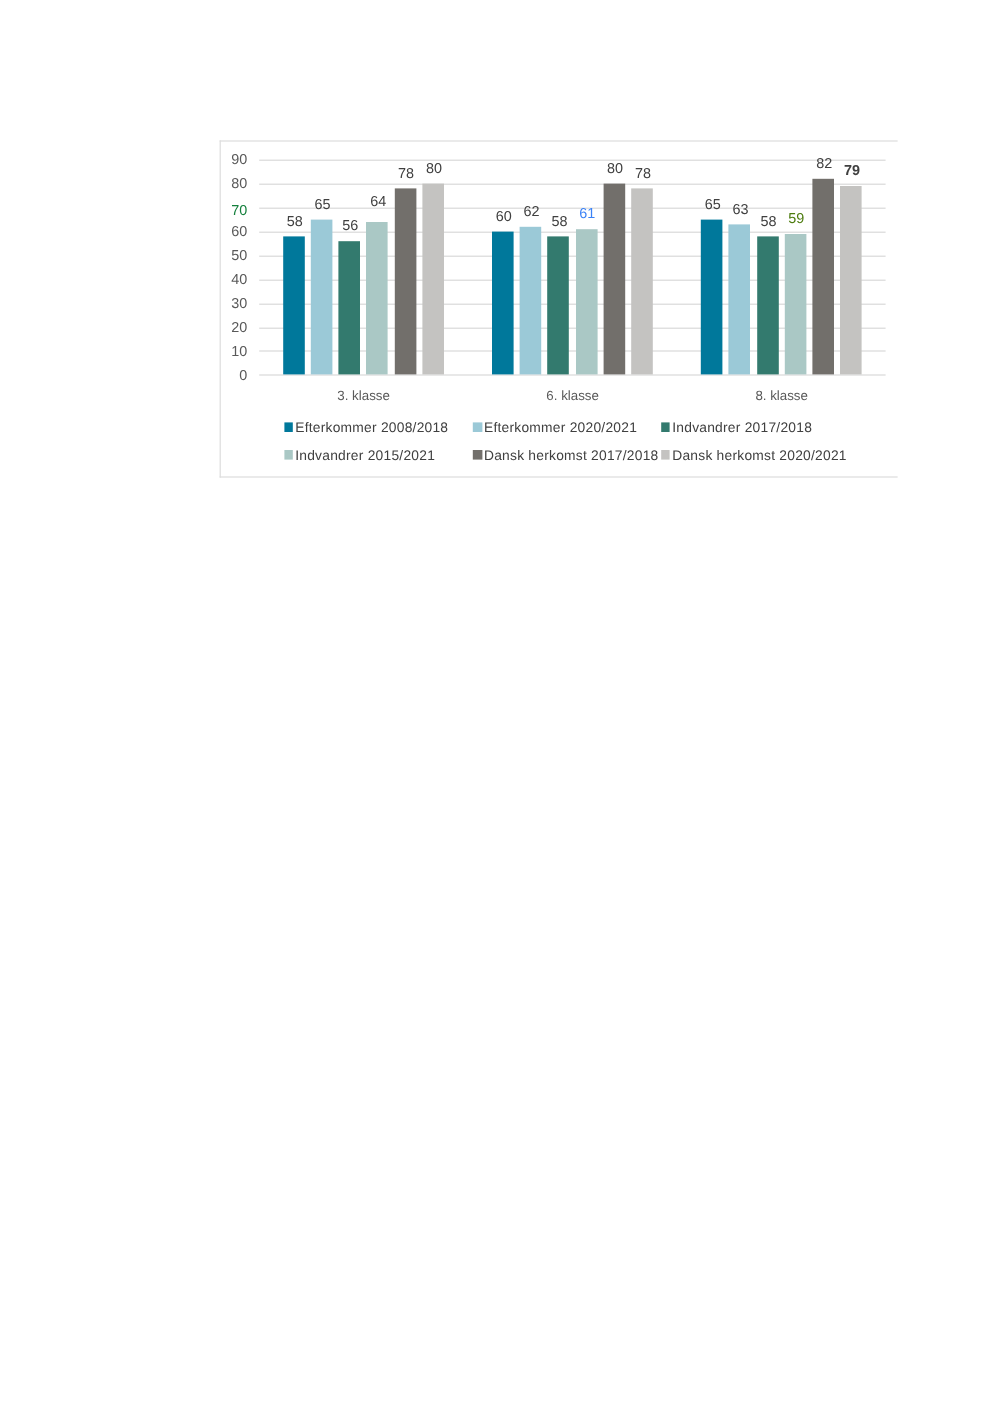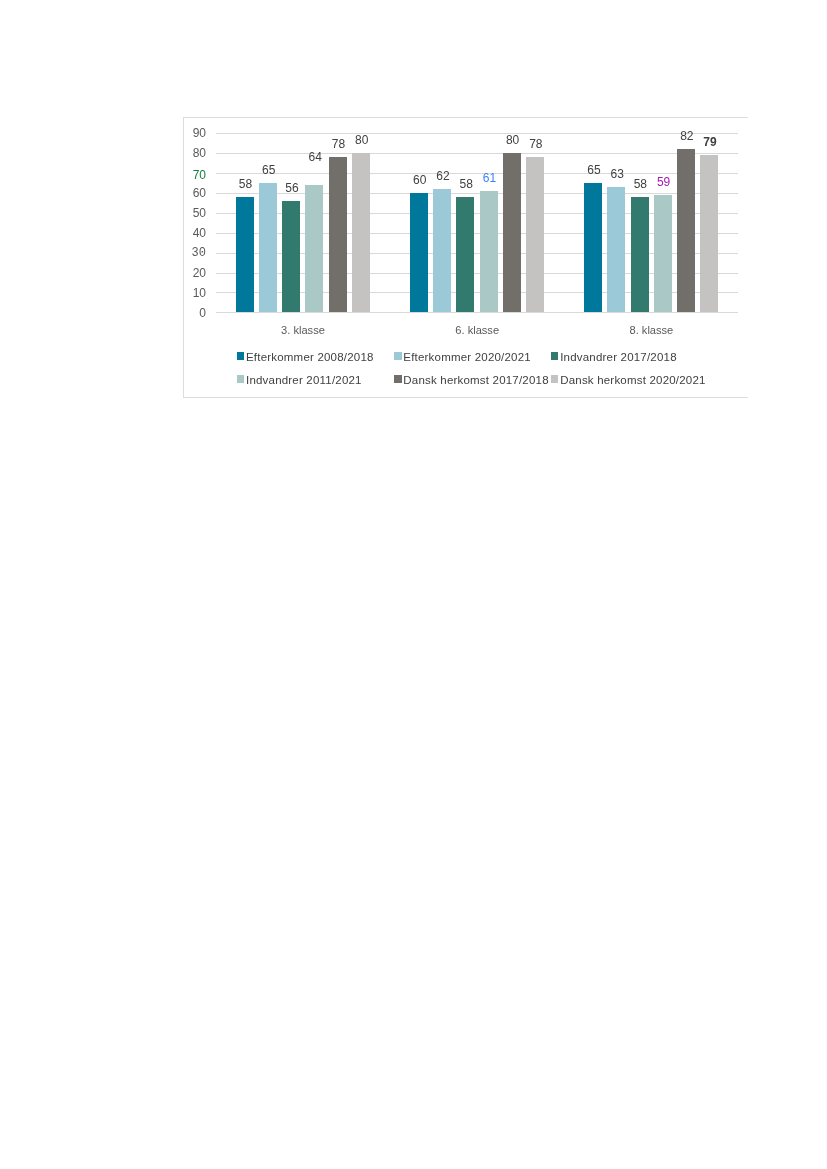--- a/index.html
+++ b/index.html
@@ -52,21 +52,21 @@
 </head>
 <body>
 
 <div class="page">
   <div class="chart-frame">
 
     <div class="yticks-col" id="yticks">
       <div class="ytick" style="top: 173.5px; color: rgb(89, 89, 89);">0</div>
       <div class="ytick" style="top: 153.57px; color: rgb(89, 89, 89);">10</div>
       <div class="ytick" style="top: 133.63px; color: rgb(89, 89, 89);">20</div>
-      <div class="ytick" style="top: 113.7px; color: rgb(89, 89, 89); font-family: Liberation Mono, monospace;">30</div>
+      <div class="ytick" style="top: 113.7px; color: rgb(89, 89, 89);">30</div>
       <div class="ytick" style="top: 93.77px; color: rgb(89, 89, 89);">40</div>
       <div class="ytick" style="top: 73.83px; color: rgb(89, 89, 89);">50</div>
       <div class="ytick" style="top: 53.9px; color: rgb(89, 89, 89);">60</div>
       <div class="ytick" style="top: 36px; color: #15803d;">70</div>
       <div class="ytick" style="top: 14.03px; color: rgb(89, 89, 89);">80</div>
       <div class="ytick" style="top: -5.9px; color: rgb(89, 89, 89);">90</div>
     </div>
 
     <div class="plot" id="plot">
       <div class="axisline" style="top: 179.4px; background: rgb(217, 217, 217);"></div>
@@ -80,21 +80,21 @@
       <div class="gridline" style="top: 19.93px; background: rgb(217, 217, 217);"></div>
       <div class="gridline" style="top: 0px; background: rgb(217, 217, 217);"></div>
       <div class="group" style="left:0px;width:174.2px">
         <div class="bar" style="left:20.2px;width:18.1px;height:115.61px;background:#00789B"></div>
         <div class="barlabel" style="left: 13px; width: 34.1px; bottom: 122.81px; color: rgb(64, 64, 64);">58</div>
         <div class="bar" style="left:43.42px;width:18.1px;height:129.57px;background:#9BC9D7"></div>
         <div class="barlabel" style="left: 36.22px; width: 34.1px; bottom: 136.77px; color: rgb(64, 64, 64);">65</div>
         <div class="bar" style="left:66.64px;width:18.1px;height:111.63px;background:#337A6E"></div>
         <div class="barlabel" style="left: 59.44px; width: 34.1px; bottom: 118.83px; color: rgb(64, 64, 64);">56</div>
         <div class="bar" style="left:89.86px;width:18.1px;height:127.57px;background:#AAC8C5"></div>
-        <div class="barlabel" style="left: 82.66px; width: 34.1px; bottom: 149px; color: rgb(64, 64, 64);">64</div>
+        <div class="barlabel" style="left: 82.66px; width: 34.1px; bottom: 138px; color: rgb(64, 64, 64);">64</div>
         <div class="bar" style="left:113.08px;width:18.1px;height:155.48px;background:#726F6B"></div>
         <div class="barlabel" style="left: 105.88px; width: 34.1px; bottom: 162.68px; color: rgb(64, 64, 64);">78</div>
         <div class="bar" style="left:136.3px;width:18.1px;height:159.47px;background:#C4C3C1"></div>
         <div class="barlabel" style="left: 129.1px; width: 34.1px; bottom: 166.67px; color: rgb(64, 64, 64);">80</div>
       </div>
       <div class="group" style="left:174.2px;width:174.2px">
         <div class="bar" style="left:20.2px;width:18.1px;height:119.6px;background:#00789B"></div>
         <div class="barlabel" style="left: 13px; width: 34.1px; bottom: 126.8px; color: rgb(64, 64, 64);">60</div>
         <div class="bar" style="left:43.42px;width:18.1px;height:123.59px;background:#9BC9D7"></div>
         <div class="barlabel" style="left: 36.22px; width: 34.1px; bottom: 130.79px; color: rgb(64, 64, 64);">62</div>
@@ -108,21 +108,21 @@
         <div class="barlabel" style="left: 129.1px; width: 34.1px; bottom: 162.68px; color: rgb(64, 64, 64);">78</div>
       </div>
       <div class="group" style="left:348.4px;width:174.2px">
         <div class="bar" style="left:20.2px;width:18.1px;height:129.57px;background:#00789B"></div>
         <div class="barlabel" style="left: 13px; width: 34.1px; bottom: 136.77px; color: rgb(64, 64, 64);">65</div>
         <div class="bar" style="left:43.42px;width:18.1px;height:125.58px;background:#9BC9D7"></div>
         <div class="barlabel" style="left: 36.22px; width: 34.1px; bottom: 132.78px; color: rgb(64, 64, 64);">63</div>
         <div class="bar" style="left:66.64px;width:18.1px;height:115.61px;background:#337A6E"></div>
         <div class="barlabel" style="left: 59.44px; width: 34.1px; bottom: 122.81px; color: rgb(64, 64, 64);">58</div>
         <div class="bar" style="left:89.86px;width:18.1px;height:117.61px;background:#AAC8C5"></div>
-        <div class="barlabel" style="left: 82.66px; width: 34.1px; bottom: 124.81px; color: #a21caf;">59</div>
+        <div class="barlabel" style="left: 82.66px; width: 34.1px; bottom: 124.81px; color: #4d7c0f;">59</div>
         <div class="bar" style="left:113.08px;width:18.1px;height:163.45px;background:#726F6B"></div>
         <div class="barlabel" style="left: 105.88px; width: 34.1px; bottom: 170.65px; color: rgb(64, 64, 64);">82</div>
         <div class="bar" style="left:136.3px;width:18.1px;height:157.47px;background:#C4C3C1"></div>
         <div class="barlabel" style="left: 129.1px; width: 34.1px; bottom: 164.67px; color: rgb(64, 64, 64); font-weight: bold;">79</div>
       </div>
     </div>
 
     <div id="catlabels">
       <div class="catlabel" style="left: 33.9px; width: 174.2px; top: 207.6px; color: rgb(89, 89, 89);">3. klasse</div>
       <div class="catlabel" style="left: 208.1px; width: 174.2px; top: 207.6px; color: rgb(89, 89, 89);">6. klasse</div>
@@ -137,21 +137,21 @@
       <div class="legend-item">
         <div class="legend-swatch" style="left:212px;top:235.2px;background:#9BC9D7"></div>
         <div class="legend-text" style="left: 221.3px; top: 235px; color: rgb(64, 64, 64);">Efterkommer 2020/2021</div>
       </div>
       <div class="legend-item">
         <div class="legend-swatch" style="left:368.9px;top:235.2px;background:#337A6E"></div>
         <div class="legend-text" style="left: 378.2px; top: 235px; color: rgb(64, 64, 64);">Indvandrer 2017/2018</div>
       </div>
       <div class="legend-item">
         <div class="legend-swatch" style="left:54.7px;top:258.3px;background:#AAC8C5"></div>
-        <div class="legend-text" style="left: 64px; top: 258.1px; color: rgb(64, 64, 64);">Indvandrer 2011/2021</div>
+        <div class="legend-text" style="left: 64px; top: 258.1px; color: rgb(64, 64, 64);">Indvandrer 2015/2021</div>
       </div>
       <div class="legend-item">
         <div class="legend-swatch" style="left:212px;top:258.3px;background:#726F6B"></div>
         <div class="legend-text" style="left: 221.3px; top: 258.1px; color: rgb(64, 64, 64);">Dansk herkomst  2017/2018</div>
       </div>
       <div class="legend-item">
         <div class="legend-swatch" style="left:368.9px;top:258.3px;background:#C4C3C1"></div>
         <div class="legend-text" style="left: 378.2px; top: 258.1px; color: rgb(64, 64, 64);">Dansk herkomst  2020/2021</div>
       </div>
     </div>

